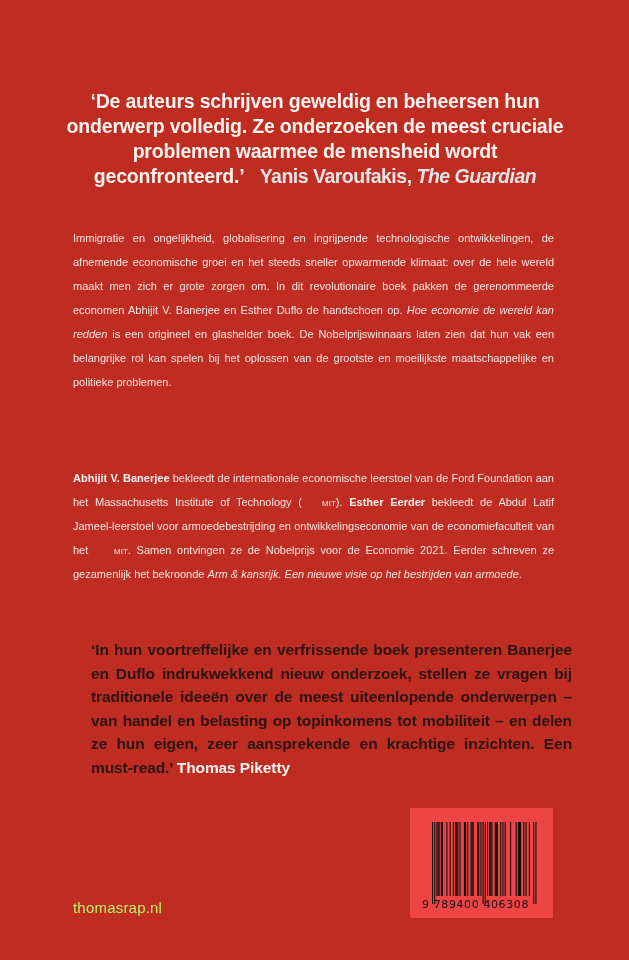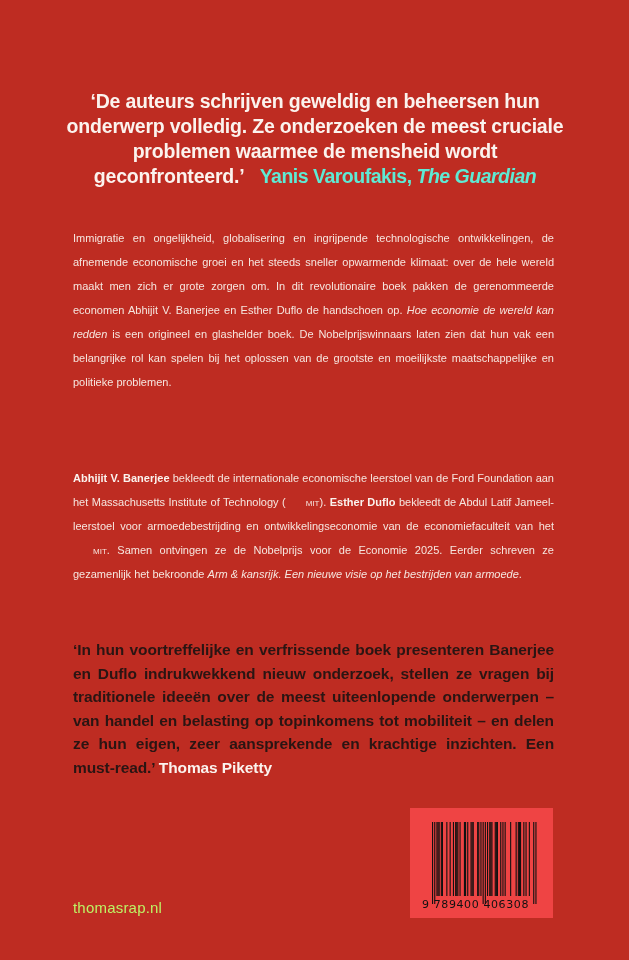--- a/index.html
+++ b/index.html
@@ -28,21 +28,21 @@
       top: 89px;
       width: 510px;
       text-align: center;
       font-weight: bold;
       font-size: 19.5px;
       line-height: 25px;
       letter-spacing: -0.2px;
       color: #FBF3EE;
     }
     .quote-top .attrib {
-      color: #5eead4;
+      color: #e5e5e5;
       letter-spacing: -0.5px;
       margin-left: 11px;
     }
     .quote-top .attrib em {
       font-style: italic;
     }
     .body-text {
       position: absolute;
       left: 73px;
       width: 481px;
@@ -50,21 +50,21 @@
       line-height: 24px;
       text-align: justify;
       color: #F6E6DF;
     }
     .para1 { top: 226px; }
     .para2 { top: 466px; }
     .para2 .name { font-weight: bold; color: #FBF3EE; margin-top: 32px; }
     .smallcaps { font-variant: small-caps; text-transform: lowercase; padding-left: 20px; }
     .quote-bottom {
       position: absolute;
-      left: 73px;
+      left: 91px;
       top: 638px;
       width: 481px;
       font-size: 15.5px;
       line-height: 23.5px;
       font-weight: bold;
       text-align: justify;
       color: #2A1513;
       letter-spacing: -0.1px;
     }
     .quote-bottom .attrib {
@@ -117,23 +117,23 @@
 
   <div class="body-text para1">
     <span>Immigratie en ongelijkheid, globalisering en ingrijpende technologische ontwikkelingen, de afnemende economische groei en het steeds sneller opwarmende klimaat: over de hele wereld maakt men zich er grote zorgen om. In dit revolutionaire boek pakken de gerenommeerde economen Abhijit V. Banerjee en Esther Duflo de handschoen op.</span>
     <em>Hoe economie de wereld kan redden</em>
     <span>is een origineel en glashelder boek. De Nobelprijs­winnaars laten zien dat hun vak een belangrijke rol kan spelen bij het oplossen van de grootste en moeilijkste maatschappelijke en politieke problemen.</span>
   </div>
 
   <div class="body-text para2">
     <span class="name">Abhijit V. Banerjee</span>
     <span>bekleedt de internationale economische leerstoel van de Ford Foundation aan het Massachusetts Institute of Technology (</span><span class="smallcaps">MIT</span><span>).</span>
-    <span class="name">Esther Duflo</span>
+    <span class="name">Esther Eerder</span>
     <span>bekleedt de Abdul Latif Jameel-leerstoel voor armoede­bestrijding en ontwikkelingseconomie van de economiefaculteit van het</span>
-    <span class="smallcaps">MIT</span><span>. Samen ontvingen ze de Nobelprijs voor de Economie 2025. Eerder schreven ze gezamenlijk het bekroonde</span>
+    <span class="smallcaps">MIT</span><span>. Samen ontvingen ze de Nobelprijs voor de Economie 2021. Eerder schreven ze gezamenlijk het bekroonde</span>
     <em>Arm &amp; kansrijk. Een nieuwe visie op het bestrijden van armoede</em><span>.</span>
   </div>
 
   <div class="quote-bottom">
     <span>‘In hun voortreffelijke en verfrissende boek presenteren Banerjee en Duflo indrukwekkend nieuw onderzoek, stellen ze vragen bij traditio­nele ideeën over de meest uiteenlopende onderwerpen – van handel en belasting op topinkomens tot mobiliteit – en delen ze hun eigen, zeer aansprekende en krachtige inzichten. Een must-read.’</span>
     <span class="attrib">Thomas Piketty</span>
   </div>
 
   <div class="barcode-box">
     <svg id="barcode-svg" width="143" height="110">

